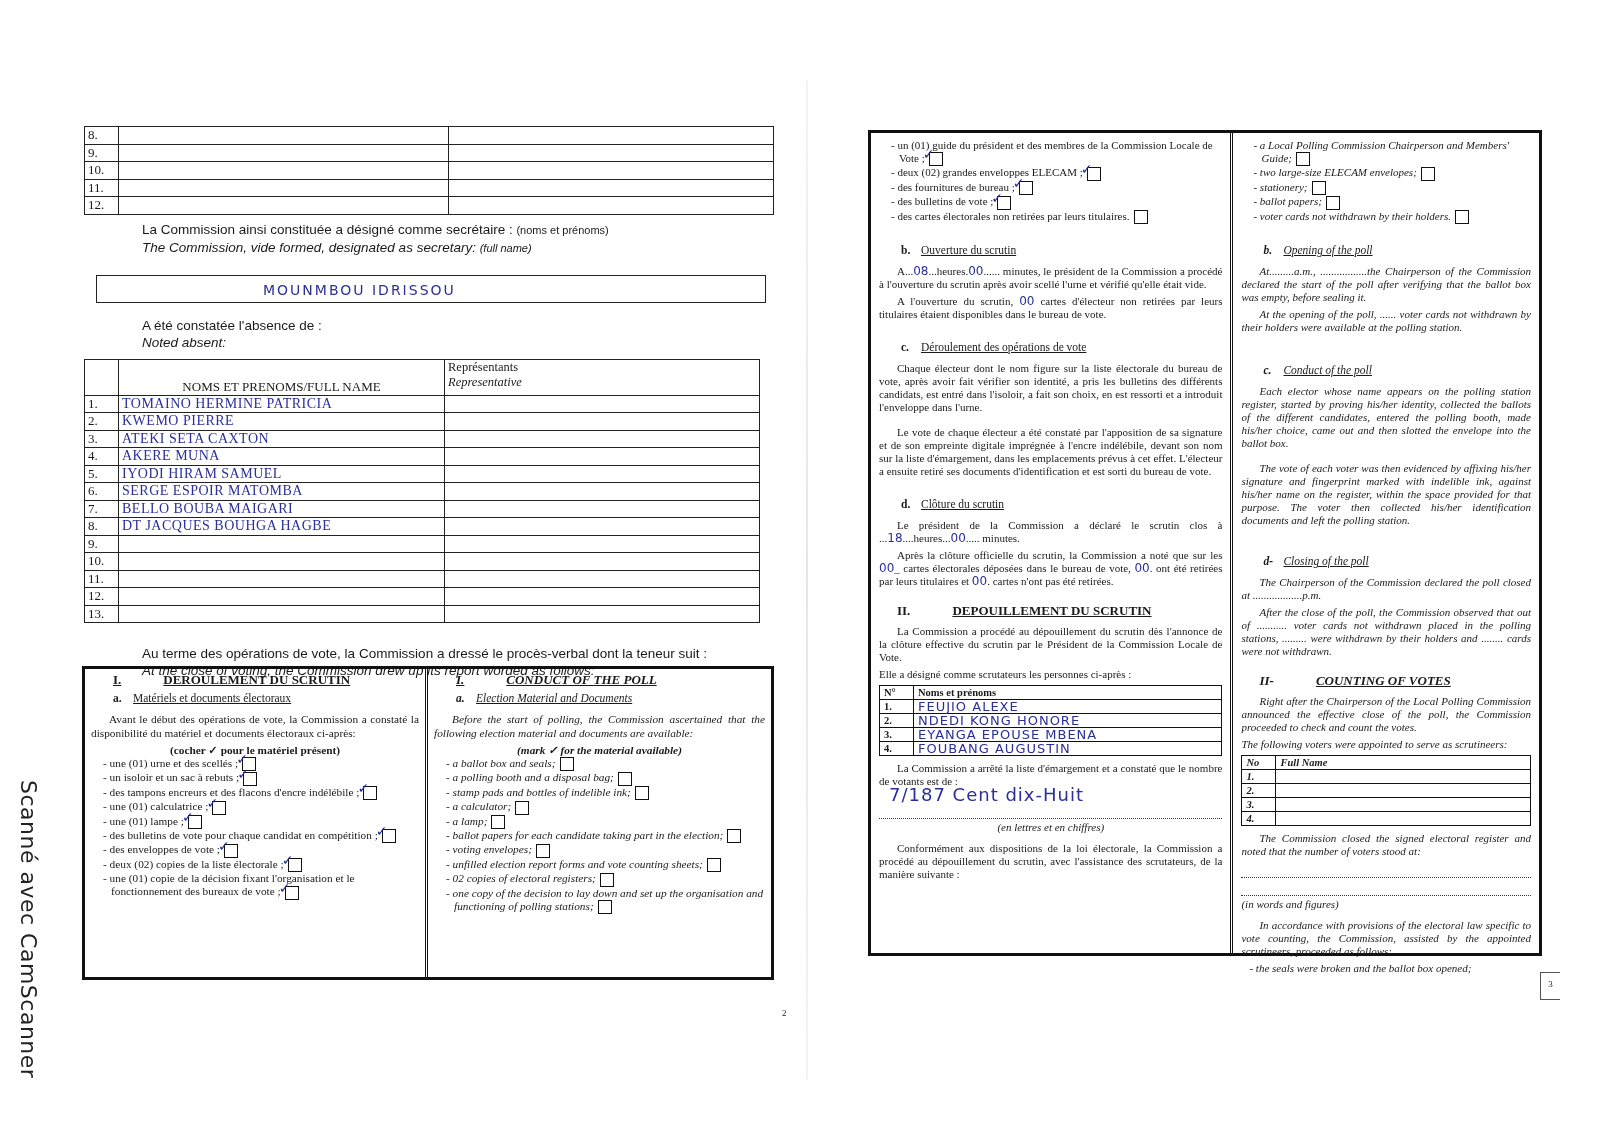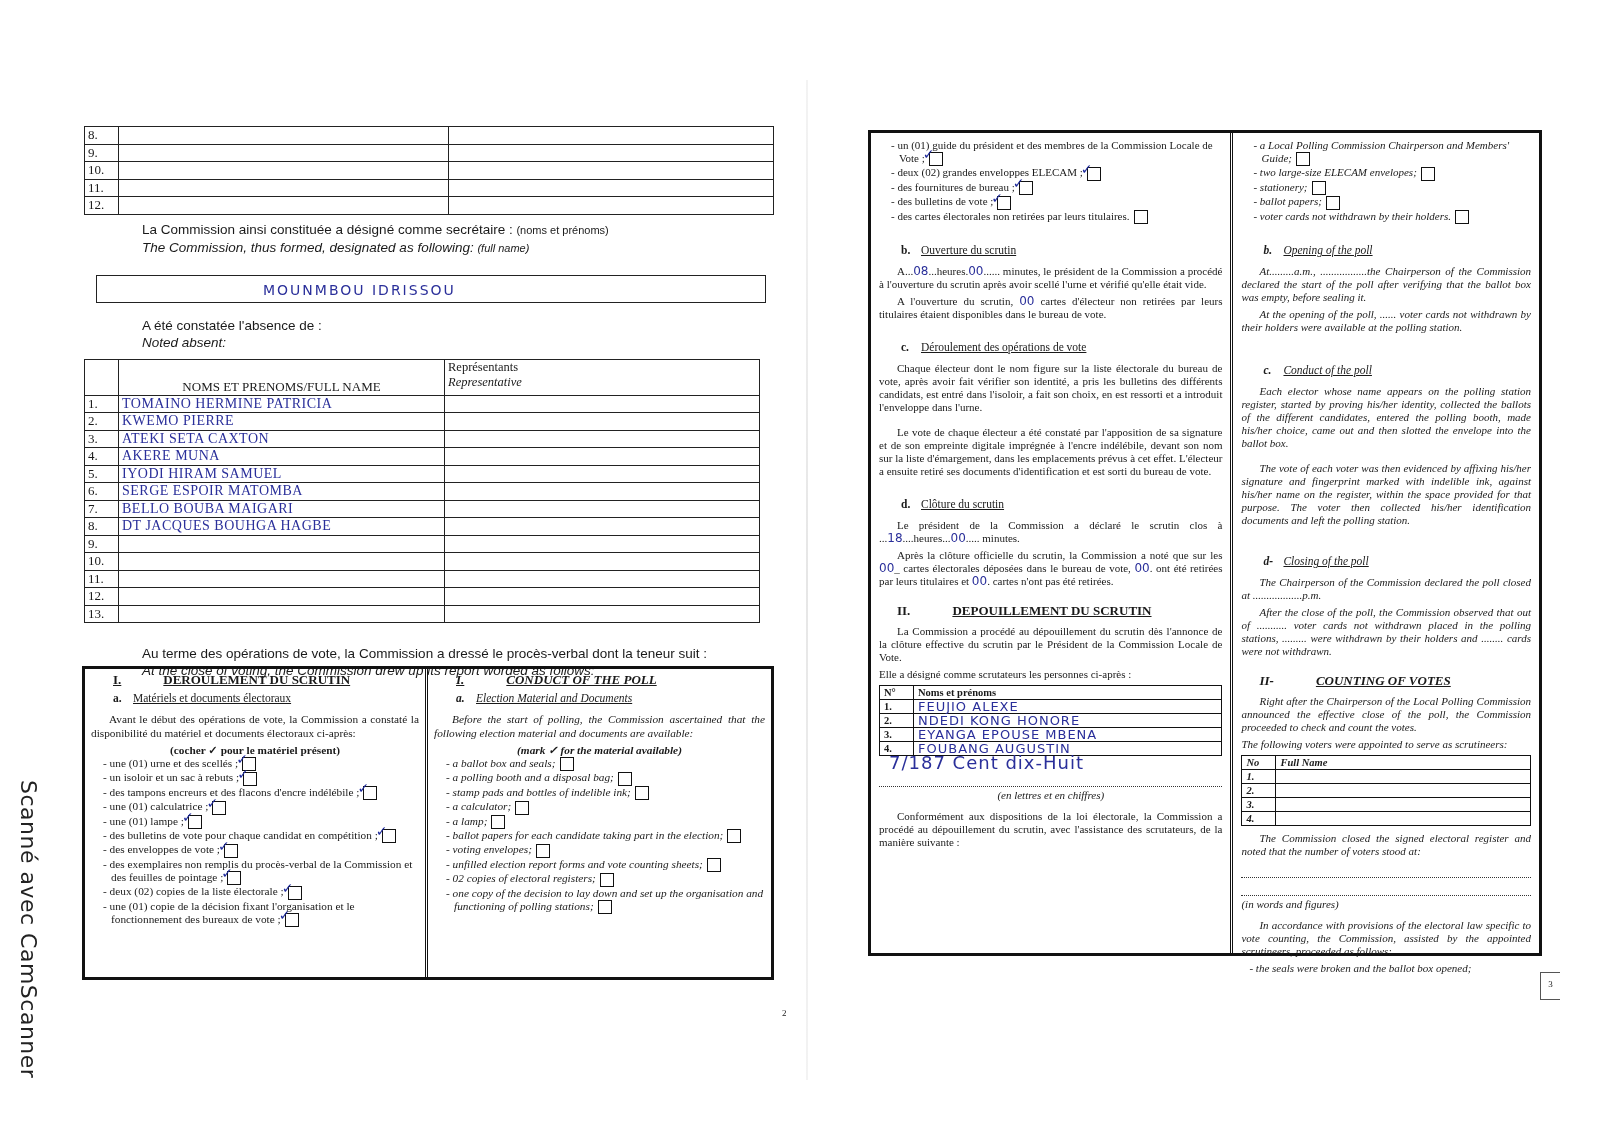--- a/index.html
+++ b/index.html
@@ -107,21 +107,21 @@
           <td></td>
         </tr>
       </tbody>
   </table>
 
   <div class="para" style="margin-top:6px;">
     <span>La Commission ainsi constituée a désigné comme secrétaire :</span>
     <span class="small">(noms et prénoms)</span>
   </div>
   <div class="para it">
-    <span>The Commission, thus formed, designated as following:</span>
+    <span>The Commission, vide formed, designated as secretary:</span>
     <span class="small">(full name)</span>
   </div>
   <div class="secretary-box">
     <span class="hand">MOUNMBOU IDRISSOU</span>
   </div>
 
   <div class="para" style="margin-top:14px;">A été constatée l'absence de :</div>
   <div class="para it">Noted absent:</div>
 
   <table class="tbl-absent">
@@ -218,21 +218,20 @@
     <div class="just">Avant le début des opérations de vote, la Commission a constaté la disponibilité du matériel et documents électoraux ci-après:</div>
     <div class="center">(cocher ✓ pour le matériel présent)</div>
     <div id="fr-items">
         <div class="item"><span>- une (01) urne et des scellés ;</span><span class="cb checked"></span></div>
         <div class="item"><span>- un isoloir et un sac à rebuts ;</span><span class="cb checked"></span></div>
         <div class="item"><span>- des tampons encreurs et des flacons d'encre indélébile ;</span><span class="cb checked"></span></div>
         <div class="item"><span>- une (01) calculatrice ;</span><span class="cb checked"></span></div>
         <div class="item"><span>- une (01) lampe ;</span><span class="cb checked"></span></div>
         <div class="item"><span>- des bulletins de vote pour chaque candidat en compétition ;</span><span class="cb checked"></span></div>
         <div class="item"><span>- des enveloppes de vote ;</span><span class="cb checked"></span></div>
-        <div class="item"><span>- des exemplaires non remplis du procès-verbal de la Commission et des feuilles de pointage ;</span><span class="cb checked"></span></div>
         <div class="item"><span>- deux (02) copies de la liste électorale ;</span><span class="cb checked"></span></div>
         <div class="item"><span>- une (01) copie de la décision fixant l'organisation et le fonctionnement des bureaux de vote ;</span><span class="cb checked"></span></div>
       </div>
   </div>
   <div class="col en">
     <div class="h1">
         <span class="roman">I.</span>
         <span>CONDUCT OF THE POLL</span>
       </div>
     <div class="h2"><span class="lbl">a.</span><span>Election Material and Documents</span></div>
@@ -315,20 +314,21 @@
           <tr>
             <td class="num">3.</td>
             <td class="hand">EYANGA EPOUSE MBENA</td>
           </tr>
           <tr>
             <td class="num">4.</td>
             <td class="hand">FOUBANG AUGUSTIN</td>
           </tr>
         </tbody>
     </table>
+    <div class="just" style="margin-top:6px">La Commission a arrêté la liste d'émargement et a constaté que le nombre de votants est de :</div>
     <div class="bighand">7/187 Cent dix-Huit</div>
     <div class="dots"></div>
     <div style="text-align:center;font-style:italic">(en lettres et en chiffres)</div>
     <div class="just" style="margin-top:8px">Conformément aux dispositions de la loi électorale, la Commission a procédé au dépouillement du scrutin, avec l'assistance des scrutateurs, de la manière suivante :</div>
   </div>
 
   <div class="rc en">
     <div id="ren-items">
         <div class="item"><span>- a Local Polling Commission Chairperson and Members' Guide;</span><span class="cb"></span></div>
         <div class="item"><span>- two large-size ELECAM envelopes;</span><span class="cb"></span></div>

